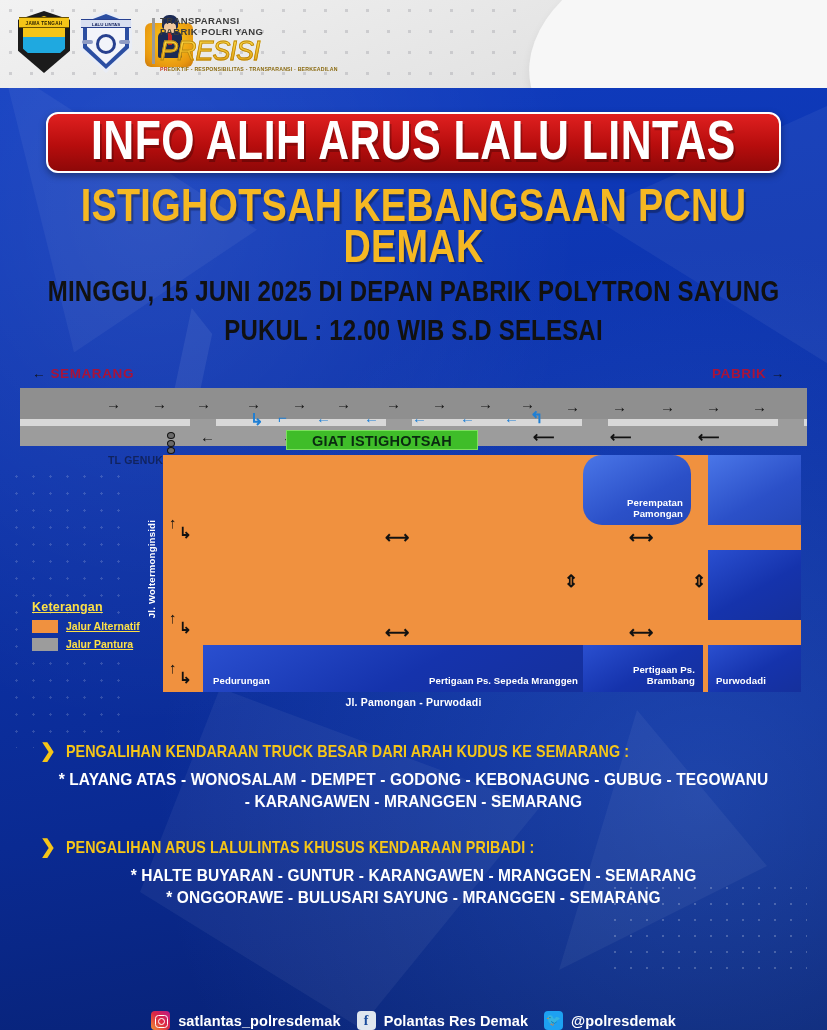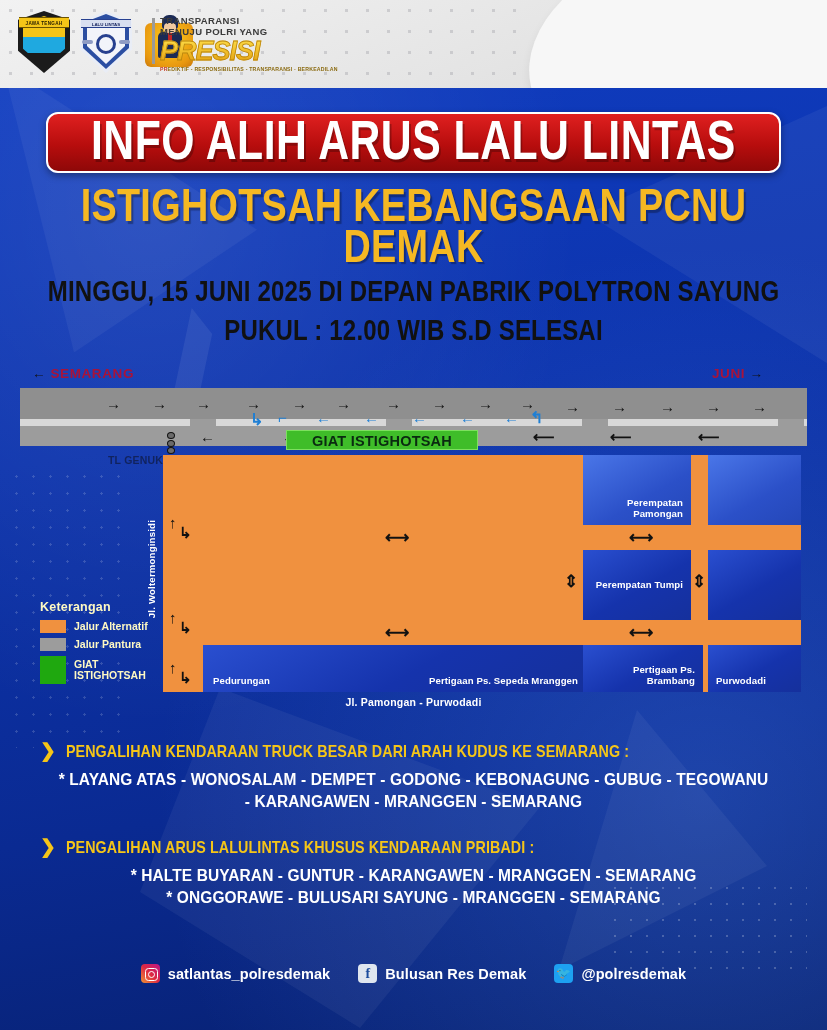--- a/index.html
+++ b/index.html
@@ -89,21 +89,21 @@
   .logo-presisi .body{
     position:absolute; left:16px; top:21px; width:24px; height:26px;
     background:#1b2a55; border-radius:5px 5px 2px 2px;
   }
   .logo-presisi .tie{ position:absolute; left:26px; top:22px; width:4px; height:12px; background:#c02626;}
 
   .presisi-text{ position:absolute; left:160px; top:16px; width:230px;}
   .presisi-text .bar{ position:absolute; left:-8px; top:2px; width:3px; height:46px; background:#9a9a9a;}
   .presisi-text .l1{ font-size:9.5px; font-weight:bold; color:#3b3b3b; letter-spacing:.4px; line-height:10.5px;}
   .presisi-text .big{
-    font-size:27px; font-weight:bold; font-style:italic; letter-spacing:-1px; line-height:29px;
+    font-size:27px; font-weight:normal; font-style:italic; letter-spacing:-1px; line-height:29px;
     color:transparent;
     background:linear-gradient(#ffe14d, #e09a09);
     -webkit-background-clip:text; background-clip:text;
     -webkit-text-stroke:.8px #b9830c;
   }
   .presisi-text .l3{ font-size:5.2px; font-weight:bold; color:#8a6a10; letter-spacing:.2px; }
   .presisi-text .l3 b{ color:#c23b22; }
 
   
   .bg {
@@ -230,21 +230,21 @@
   }
   .bottom-street{
     position:absolute; left:0; top:696px; width:827px; text-align:center;
     font-size:10.5px; font-weight:bold; color:#fff; letter-spacing:.2px;
   }
   .down-arrow-lbl{
     position:absolute; font-size:9.6px; font-weight:bold; color:#0a1a42; line-height:10.5px;
   }
 
   
-  .legend{ position:absolute; left:40px; top:600px; width:128px; color:#fef9c3; }
+  .legend{ position:absolute; left:32px; top:600px; width:128px; color:#fde047;text-decoration:underline; }
   .legend .ttl{ font-size:12.5px; font-weight:bold; margin-bottom:6px; letter-spacing:.2px;}
   .legend .row{ display:flex; align-items:center; gap:8px; margin-bottom:5px; }
   .legend .sw{ width:26px; height:13px; flex:none; }
   .legend .sw.tall{ height:28px; }
   .legend .txt{ font-size:10.5px; font-weight:bold; line-height:11.5px; }
 
   
   .instr{ position:absolute; left:0; top:742px; width:827px; }
   .ihead{ display:flex; align-items:flex-start; gap:10px; padding-left:40px; }
   .chev-y{ color:#f5c518; font-size:19px; font-weight:bold; line-height:18px; flex:none; }
@@ -257,21 +257,21 @@
     font-size:15.5px; line-height:20px; letter-spacing:.1px;
     transform:scaleY(1.12);
     margin-top:9px;
   }
   .iline.l2{ margin-top:2px; }
   .block2{ margin-top:27px; }
 
   
   .footer{
     position:absolute; left:0; bottom:0; width:827px; height:66px;
-    display:flex; align-items:flex-start; justify-content:center; gap:28px;
+    display:flex; align-items:flex-end; justify-content:center; gap:16px;
   }
   .soc{ display:flex; align-items:center; gap:8px; }
   .soc .lbl{ font-size:14.5px; font-weight:bold; color:#fff; letter-spacing:.1px; }
   .ic{ width:19px; height:19px; flex:none; display:block; border-radius:4px; }
   .ic-ig{ background:linear-gradient(45deg,#f09433,#dc2743,#bc1888); position:relative; }
   .ic-ig::before{ content:""; position:absolute; left:4px; top:4px; width:11px; height:11px; border:1.6px solid #fff; border-radius:3.5px;}
   .ic-ig::after{ content:""; position:absolute; left:7px; top:7px; width:5px; height:5px; border:1.4px solid #fff; border-radius:50%;}
   .ic-fb{ background:#dfe6ef; color:#1a4b9c; font-size:14px; font-weight:bold; text-align:center; line-height:19px; font-family:"Liberation Serif", serif;}
   .ic-tw{ background:#1da1f2; position:relative; }
   .ic-tw::after{ content:"🐦"; position:absolute; left:0; top:0; width:19px; height:19px; font-size:12px; text-align:center; line-height:19px; color:#fff;}
@@ -303,21 +303,21 @@
         <div class="body"></div>
         <div class="tie"></div>
       <div class="head"></div>
         <div class="face"></div>
     </div>
   </div>
 
   <div class="presisi-text">
     <div class="bar"></div>
     <div class="l1">TRANSPARANSI</div>
-    <div class="l1">MENUJU POLRI YANG</div>
+    <div class="l1">PABRIK POLRI YANG</div>
     <div class="big">PRESISI</div>
     <div class="l3"><b>PR</b><span>EDIKTIF - RESPONSIBILITAS - TRANSPARANSI - BERKEADILAN</span></div>
   </div>
 </div>
 
 <div class="bg">
   <div class="facet f1"></div>
     <div class="facet f2"></div>
   <div class="facet f3"></div>
     <div class="facet f4"></div>
@@ -337,21 +337,21 @@
   </div>
 </div>
 
 <div>
 
   <div class="dir-label dir-sem">
     <span class="dir-arrow">←</span>
     <span>SEMARANG</span>
   </div>
   <div class="dir-label dir-kud">
-    <span>JUNI</span>
+    <span>PABRIK</span>
     <span class="dir-arrow">→</span>
   </div>
 
   <div class="pantura">
     <div class="upper"></div>
       <div class="lower"></div>
     <div class="lane-sep"></div>
 
     <div class="ar ar-blk" style="left:86px;top:8px;">→</div>
     <div class="ar ar-blk" style="left:132px;top:8px;">→</div>
@@ -406,32 +406,27 @@
 
   <div class="ar ar-blk" style="left:167px;top:455px;font-size:16px;">↓</div>
   <div class="ar ar-blk" style="left:583px;top:455px;font-size:16px;">↓</div>
   <div class="ar ar-blk" style="left:690px;top:455px;font-size:16px;">↓</div>
 
   <div class="down-arrow-lbl" style="left:600px;top:456px;width:96px;">Pertigaan Jembatan Onggorawe</div>
   <div class="down-arrow-lbl" style="left:707px;top:456px;width:90px;">Pertigaan Halte Buyaran</div>
 
   <div class="grid">
 
-    <div class="blk lite" style="left:420px;top:0;width:108px;height:70px;">
+    <div class="blk lite" style="left:420px;top:0;width:108px;height:70px;border-radius:19px;">
       <div class="blk-lbl rt" style="right:8px;bottom:6px;">
         <span>Perempatan Pamongan</span>
       </div>
     </div>
     <div class="blk lite" style="left:545px;top:0;width:93px;height:70px;"></div>
 
-    <div class="blk" style="left:420px;top:95px;width:108px;height:70px;">
-      <div class="blk-lbl rt" style="right:8px;top:30px;">
-        <span>Perempatan Tumpi</span>
-      </div>
-    </div>
     <div class="blk" style="left:545px;top:95px;width:93px;height:70px;"></div>
 
     <div class="blk" style="left:40px;top:190px;width:385px;height:47px;">
       <div class="blk-lbl" style="left:10px;bottom:6px;">
         <span>Pedurungan</span>
       </div>
       <div class="blk-lbl rt" style="right:10px;bottom:6px;">
         <span>Pertigaan Ps. Sepeda Mranggen</span>
       </div>
     </div>
@@ -469,26 +464,20 @@
 <div class="legend">
   <div class="ttl">Keterangan</div>
   <div class="row">
     <div class="sw" style="background:#f0913f;"></div>
     <div class="txt">Jalur Alternatif</div>
   </div>
   <div class="row">
     <div class="sw" style="background:#9c9c9c;"></div>
     <div class="txt">Jalur Pantura</div>
   </div>
-  <div class="row">
-    <div class="sw tall" style="background:#1fa80f;"></div>
-    <div class="txt">
-      <span>GIAT</span><br><span>ISTIGHOTSAH</span>
-    </div>
-  </div>
 </div>
 
 <div class="instr">
 
   <div>
     <div class="ihead">
       <span class="chev-y">❯</span>
       <span class="ihead-t">PENGALIHAN KENDARAAN TRUCK BESAR DARI ARAH KUDUS KE SEMARANG :</span>
     </div>
     <div class="iline">* LAYANG ATAS - WONOSALAM - DEMPET - GODONG - KEBONAGUNG - GUBUG - TEGOWANU</div>
@@ -505,19 +494,19 @@
   </div>
 </div>
 
 <div class="footer">
   <div class="soc">
     <span class="ic ic-ig"></span>
     <span class="lbl">satlantas_polresdemak</span>
   </div>
   <div class="soc">
     <span class="ic ic-fb">f</span>
-    <span class="lbl">Bulusan Res Demak</span>
+    <span class="lbl">Polantas Res Demak</span>
   </div>
   <div class="soc">
     <span class="ic ic-tw"></span>
     <span class="lbl">@polresdemak</span>
   </div>
 </div>
 
 </body></html>

